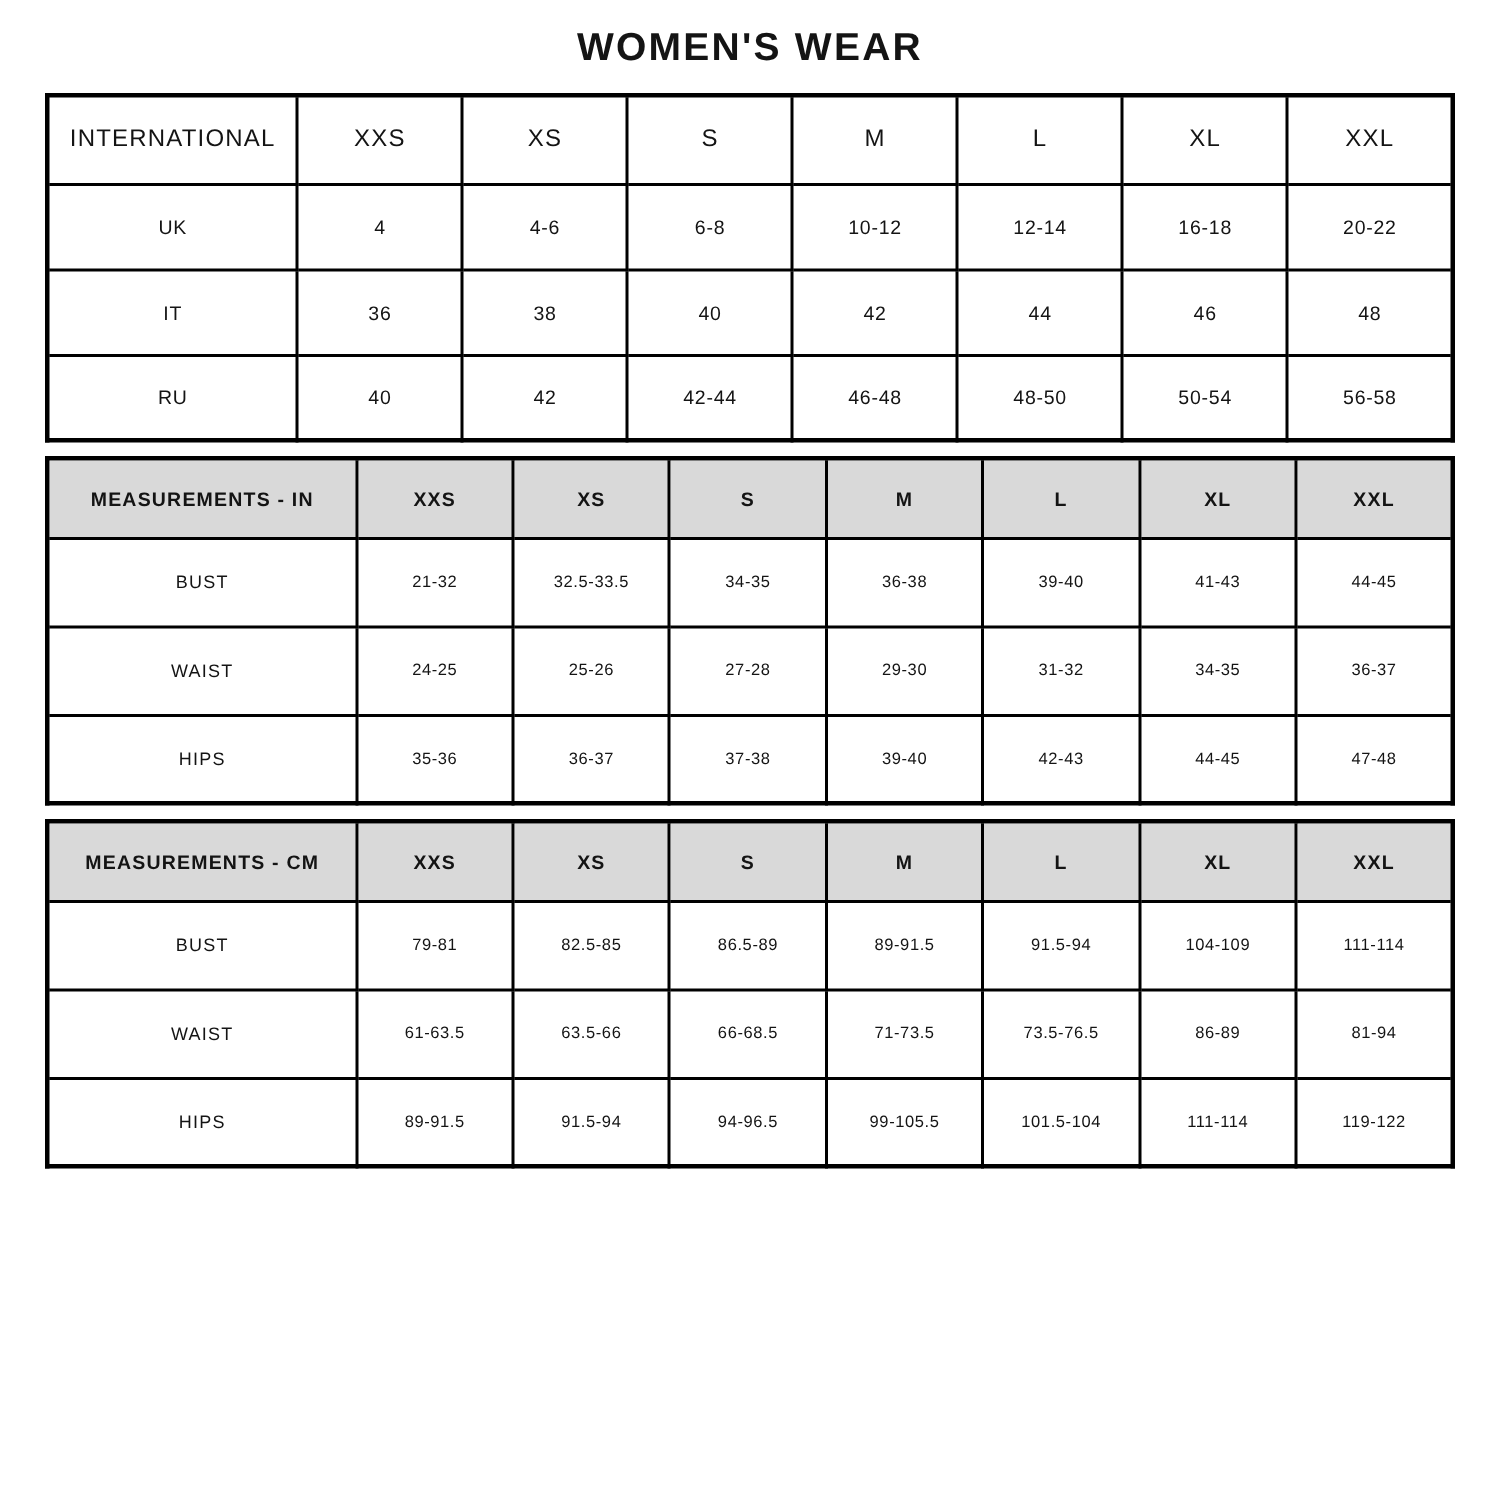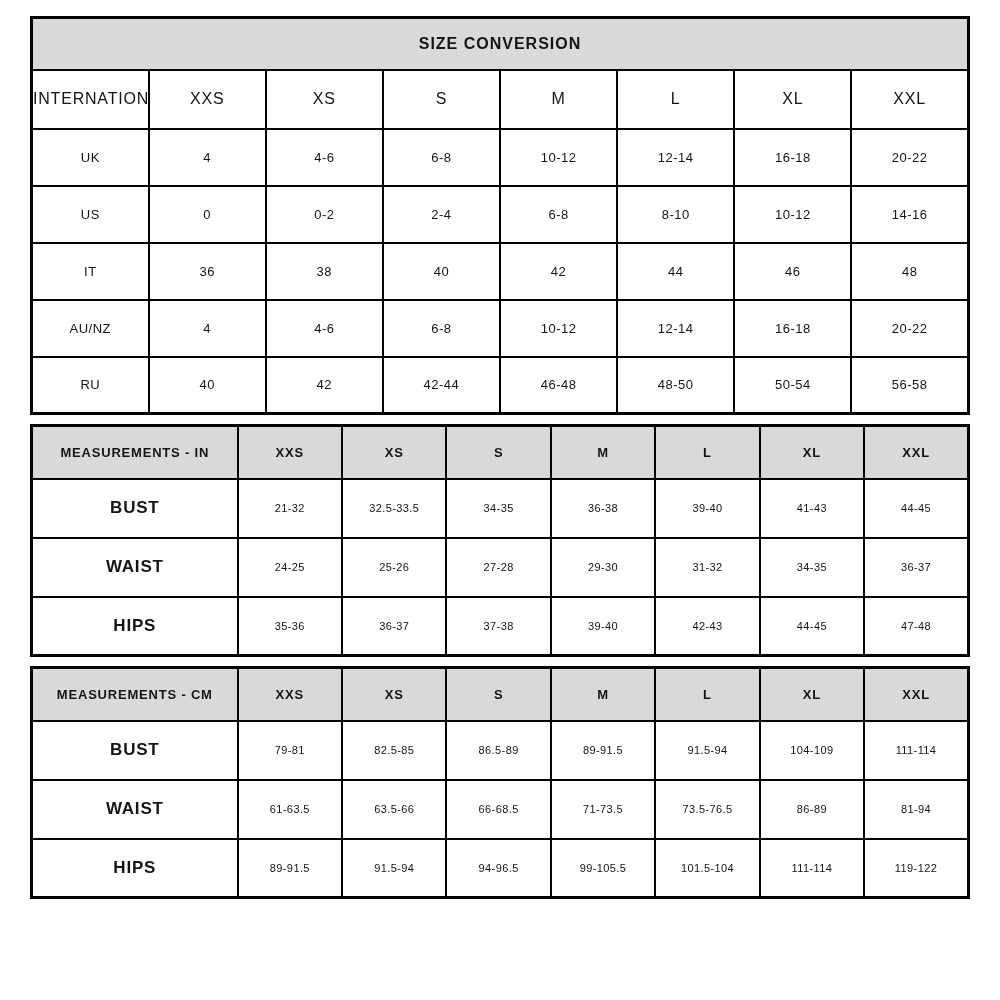--- a/index.html
+++ b/index.html
@@ -65,35 +65,32 @@
     font-size:13px;
     letter-spacing:0.8px;
     height:53px;
   }
   .meas .data-row td{
     font-size:11px;
     letter-spacing:0.4px;
     height:59px;
   }
   .meas .data-row td.label-col{
-    font-size:17px;
+    font-size:12px;
     letter-spacing:0.8px;
-    font-weight:bold;
   }
   .meas .label-col{width:22%;}
 </style>
 </head>
 <body>
 
 <div class="page">
+  <h1 class="page-title">WOMEN'S WEAR</h1>
   <table class="tbl conv">
       <tbody>
-        <tr class="banner-row">
-          <th colspan="8">SIZE CONVERSION</th>
-        </tr>
         <tr class="head-row">
           <th class="label-col">INTERNATIONAL</th>
           <th class="">XXS</th>
           <th class="">XS</th>
           <th class="">S</th>
           <th class="">M</th>
           <th class="">L</th>
           <th class="">XL</th>
           <th class="">XXL</th>
         </tr>
@@ -101,48 +98,28 @@
           <td class="label-col">UK</td>
           <td>4</td>
           <td>4-6</td>
           <td>6-8</td>
           <td>10-12</td>
           <td>12-14</td>
           <td>16-18</td>
           <td>20-22</td>
         </tr>
         <tr class="data-row">
-          <td class="label-col">US</td>
-          <td>0</td>
-          <td>0-2</td>
-          <td>2-4</td>
-          <td>6-8</td>
-          <td>8-10</td>
-          <td>10-12</td>
-          <td>14-16</td>
-        </tr>
-        <tr class="data-row">
           <td class="label-col">IT</td>
           <td>36</td>
           <td>38</td>
           <td>40</td>
           <td>42</td>
           <td>44</td>
           <td>46</td>
           <td>48</td>
-        </tr>
-        <tr class="data-row">
-          <td class="label-col">AU/NZ</td>
-          <td>4</td>
-          <td>4-6</td>
-          <td>6-8</td>
-          <td>10-12</td>
-          <td>12-14</td>
-          <td>16-18</td>
-          <td>20-22</td>
         </tr>
         <tr class="data-row">
           <td class="label-col">RU</td>
           <td>40</td>
           <td>42</td>
           <td>42-44</td>
           <td>46-48</td>
           <td>48-50</td>
           <td>50-54</td>
           <td>56-58</td>

